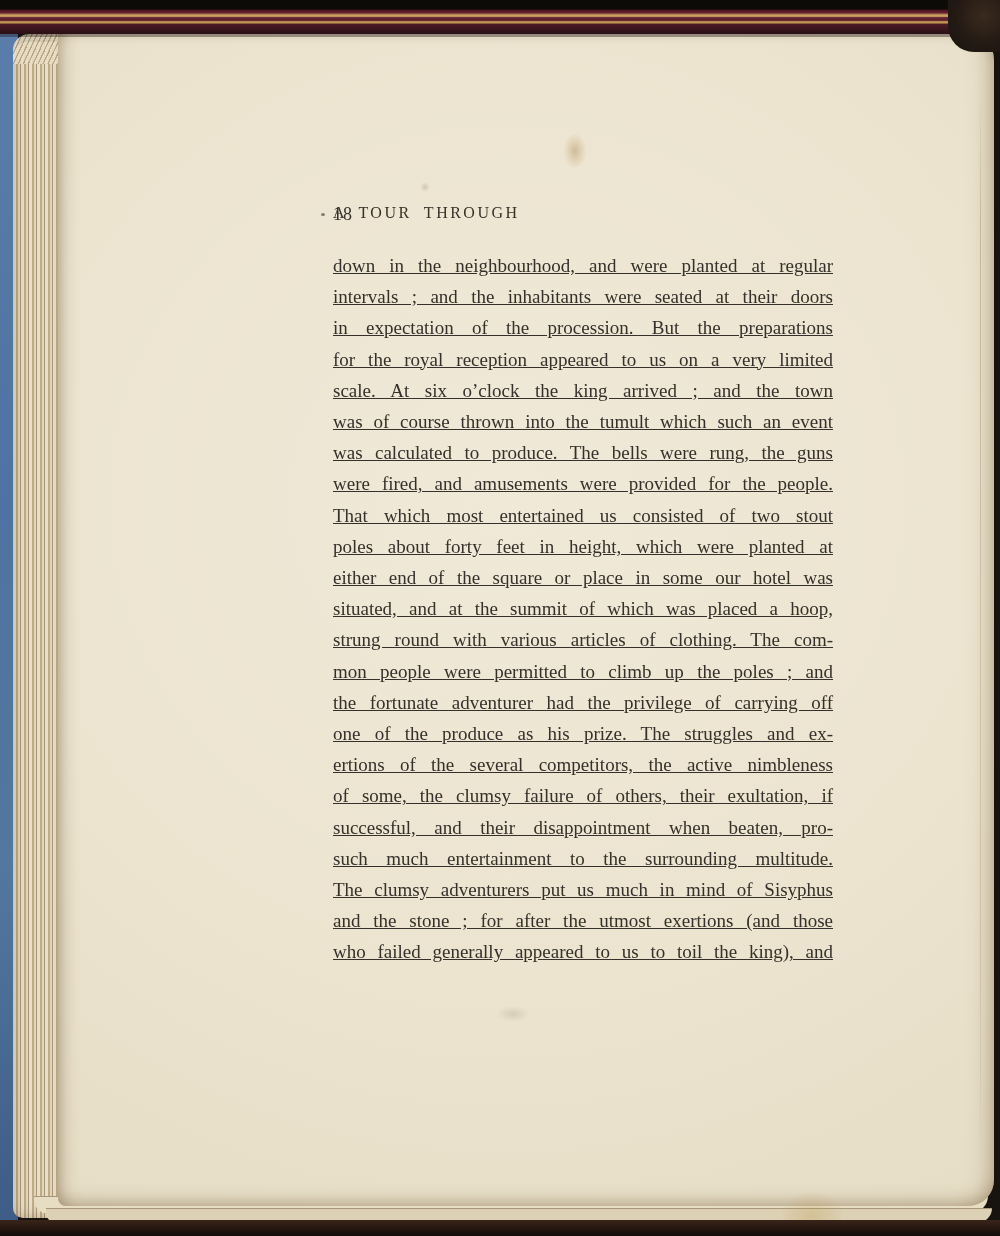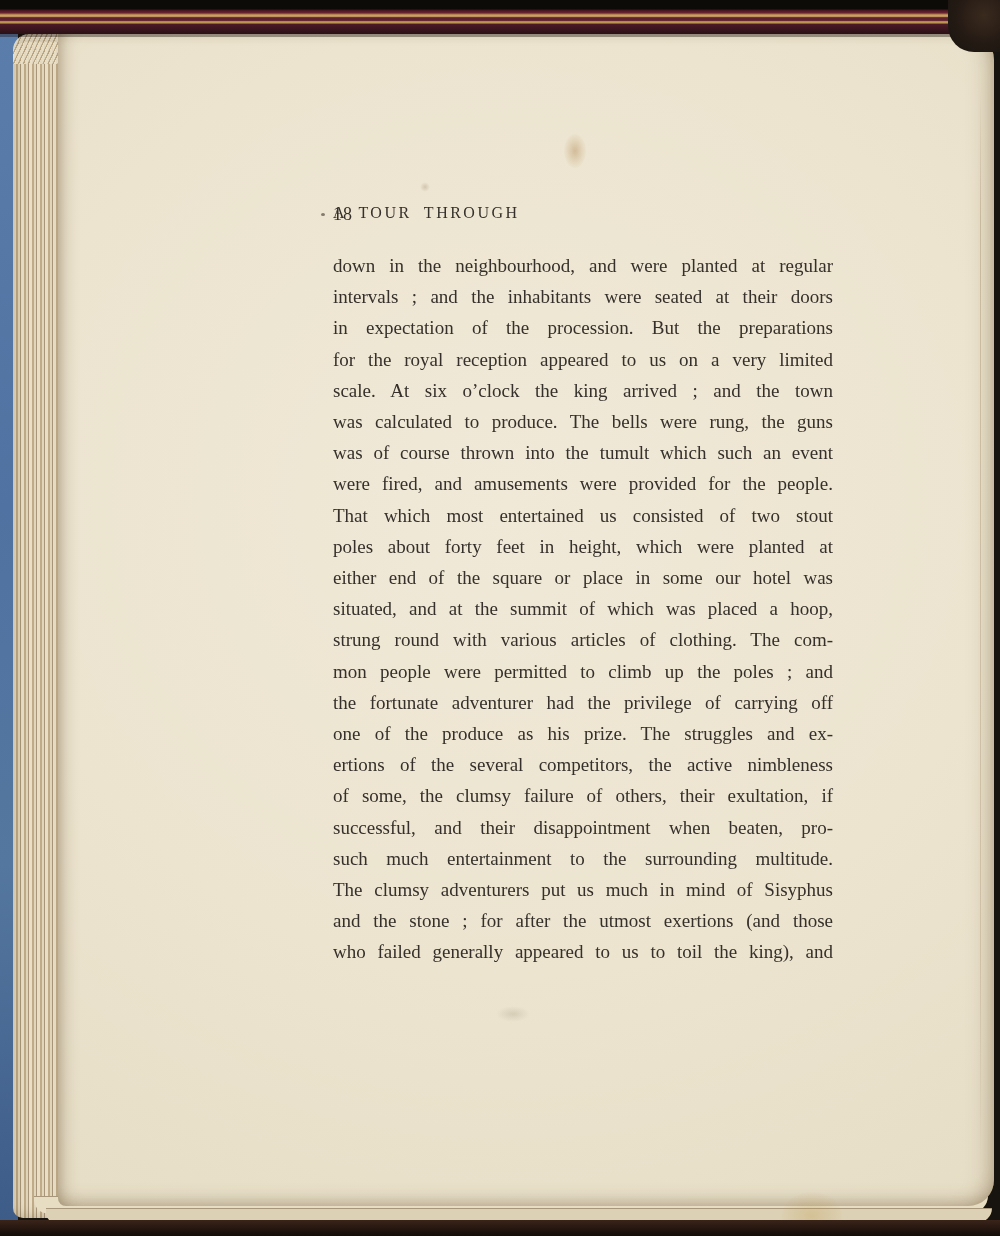--- a/index.html
+++ b/index.html
@@ -209,20 +209,21 @@
     left: 0; top: 2px;
     width: 100%;
     font-size: 16px;
     letter-spacing: 2.5px;
     word-spacing: 6px;
   }
   .text-block {
     position: absolute;
     left: 333px; top: 250px;
     width: 500px;
+    text-decoration: underline;
   }
   .text-block .line {
     font-size: 19px;
     line-height: 31.2px;
     text-align: justify;
     text-align-last: justify;
     white-space: normal;
     word-spacing: 1.5px;
   }
 </style>
@@ -250,22 +251,22 @@
     </div>
     <div class="running-header">A TOUR THROUGH</div>
   </div>
 
   <div class="text-block print" id="text-block">
       <div class="line">down in the neighbourhood, and were planted at regular</div>
       <div class="line">intervals ; and the inhabitants were seated at their doors</div>
       <div class="line">in expectation of the procession.  But the preparations</div>
       <div class="line">for the royal reception appeared to us on a very limited</div>
       <div class="line">scale.  At six o’clock the king arrived ; and the town</div>
+      <div class="line">was of course thrown into the tumult which such an event</div>
       <div class="line">was calculated to produce.  The bells were rung, the guns</div>
-      <div class="line">was of course thrown into the tumult which such an event</div>
       <div class="line">were fired, and amusements were provided for the people.</div>
       <div class="line">That which most entertained us consisted of two stout</div>
       <div class="line">poles about forty feet in height, which were planted at</div>
       <div class="line">either end of the square or place in some our hotel was</div>
       <div class="line">situated, and at the summit of which was placed a hoop,</div>
       <div class="line">strung round with various articles of clothing.  The com-</div>
       <div class="line">mon people were permitted to climb up the poles ; and</div>
       <div class="line">the fortunate adventurer had the privilege of carrying off</div>
       <div class="line">one of the produce as his prize.  The struggles and ex-</div>
       <div class="line">ertions of the several competitors, the active nimbleness</div>

